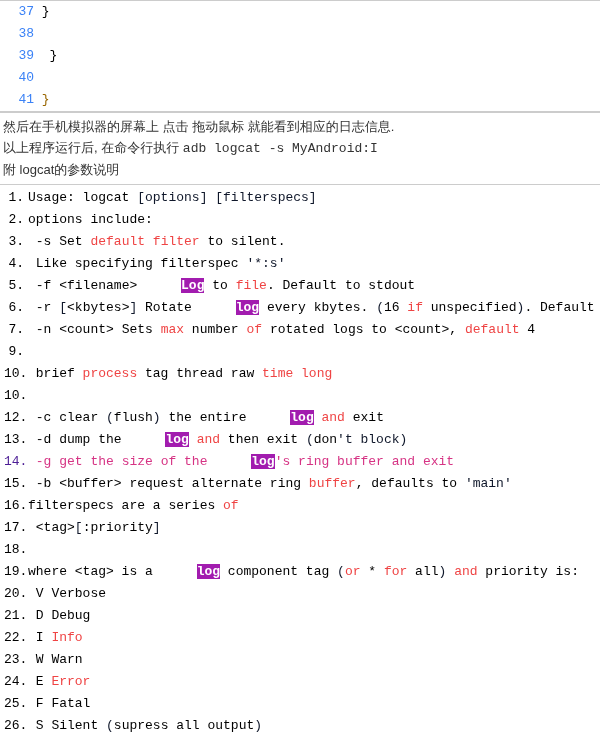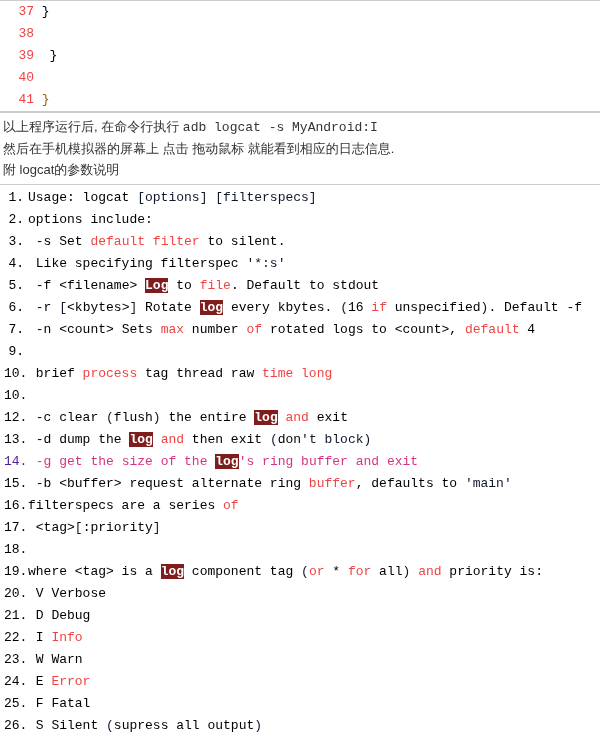--- a/index.html
+++ b/index.html
@@ -16,21 +16,21 @@
     border-bottom: 1px solid #ccc;
   }
   .line {
     white-space: pre;
     padding-left: 4px;
   }
   .gutter {
     display: inline-block;
     width: 30px;
     text-align: right;
-    color: #ef4444;
+    color: #3b82f6;
   }
   .num2 {
     display: inline-block;
     width: 20px;
     text-align: right;
     color: #000;
     margin-right: 4px;
   }
   .desc {
     padding: 4px 3px;
@@ -38,40 +38,40 @@
     color: #333;
     font-family: "Microsoft YaHei","SimSun",sans-serif;
     font-size: 13px;
     border-top: 1px solid #ccc;
   }
   .mono   { font-family: "NSimSun","Courier New",monospace; }
   .blue   { color: #0f172a; }
   .red    { color: #ef4444; }
   .pink   { color: #d63384; margin-top: 32px; }
   .brown  { color: #996600; }
-  .hl     { background: #7f1d1d; color: #fff; font-weight: bold; }
+  .hl     { background: #a21caf; color: #fff; font-weight: bold; margin-left: 36px; }
   .codeblock {
     border-top: 1px solid #ccc;
     padding-top: 2px;
   }
 </style>
 </head>
 <body>
 
 <div class="block">
   <div class="line"><span class="gutter">37</span> <span>}</span></div>
   <div class="line"><span class="gutter">38</span> <span></span></div>
   <div class="line"><span class="gutter">39</span> <span> }</span></div>
   <div class="line"><span class="gutter">40</span> <span></span></div>
   <div class="line"><span class="gutter">41</span> <span class="brown">}</span></div>
 </div>
 
 <div class="desc">
+  <div>然后在手机模拟器的屏幕上 点击 拖动鼠标 就能看到相应的日志信息.</div>
   <div><span>以上程序运行后, 在命令行执行  </span><span class="mono">adb logcat -s MyAndroid:I</span></div>
-  <div>然后在手机模拟器的屏幕上 点击 拖动鼠标 就能看到相应的日志信息.</div>
   <div>附 logcat的参数说明</div>
 </div>
 
 <div class="codeblock">
 
 <div class="line"><span class="num2">1.</span><span>Usage: logcat </span><span class="blue">[options]</span><span class="blue"> [filterspecs]</span></div>
 
 <div class="line"><span class="num2">2.</span><span>options include:</span></div>
 
 <div class="line"><span class="num2">3.</span> <span>-s Set </span><span class="red">default</span><span class="red"> filter</span><span> to silent.</span></div>

